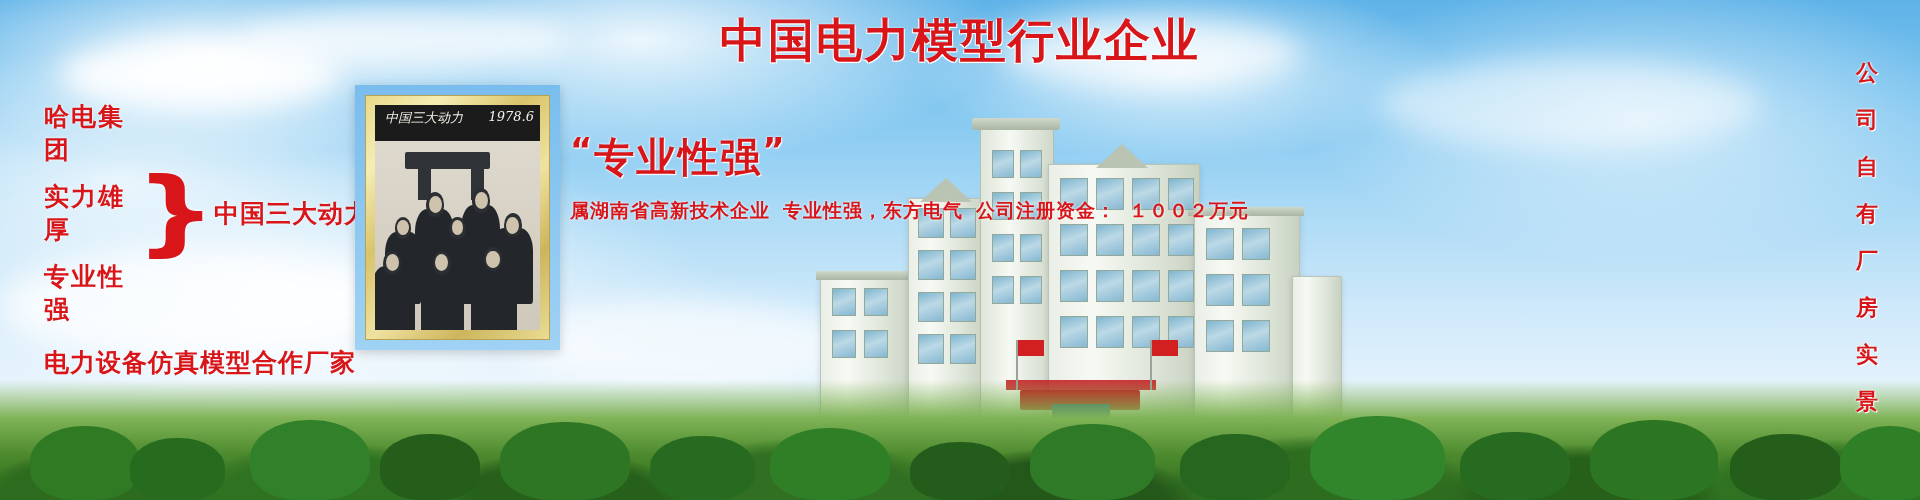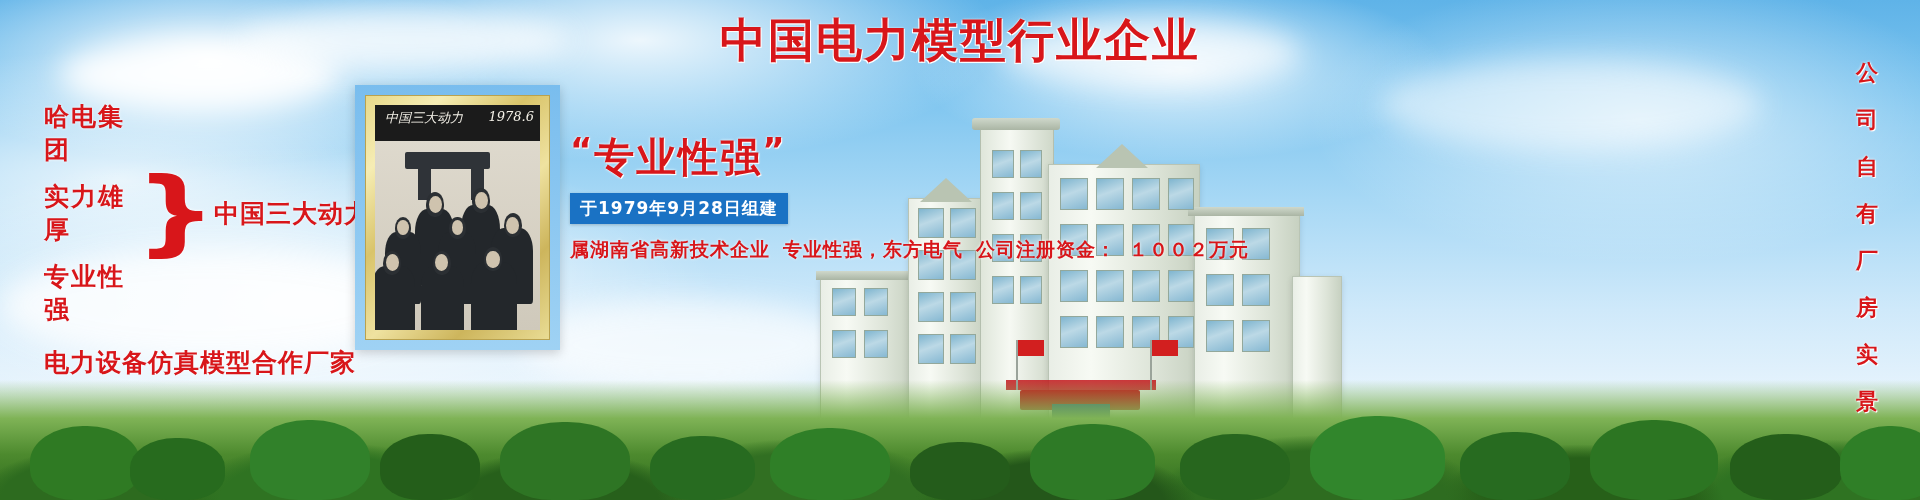--- a/index.html
+++ b/index.html
@@ -275,21 +275,20 @@
           <div class="body" style="left:58%;top:64%;width:28%;height:38%;"></div>
           <div class="head" style="left:66%;top:56%;width:11%;height:13%;"></div>
           <div class="face" style="left:67.5%;top:58%;width:8%;height:9%;"></div>
         </div>
       </div>
     </div>
   </div>
 
   <div class="centre">
     <div class="quote"><span class="qm">“</span><span>专业性强</span><span class="qm">”</span></div>
-    <div class="badge">于1979年9月28日组建</div>
     <div class="clines">
       <span>属湖南省高新技术企业</span>
       <span>专业性强，东方电气</span>
       <span>公司注册资金：</span>
       <span>１００２万元</span>
     </div>
   </div>
 
   <div class="vertical">
     <span>公</span>

